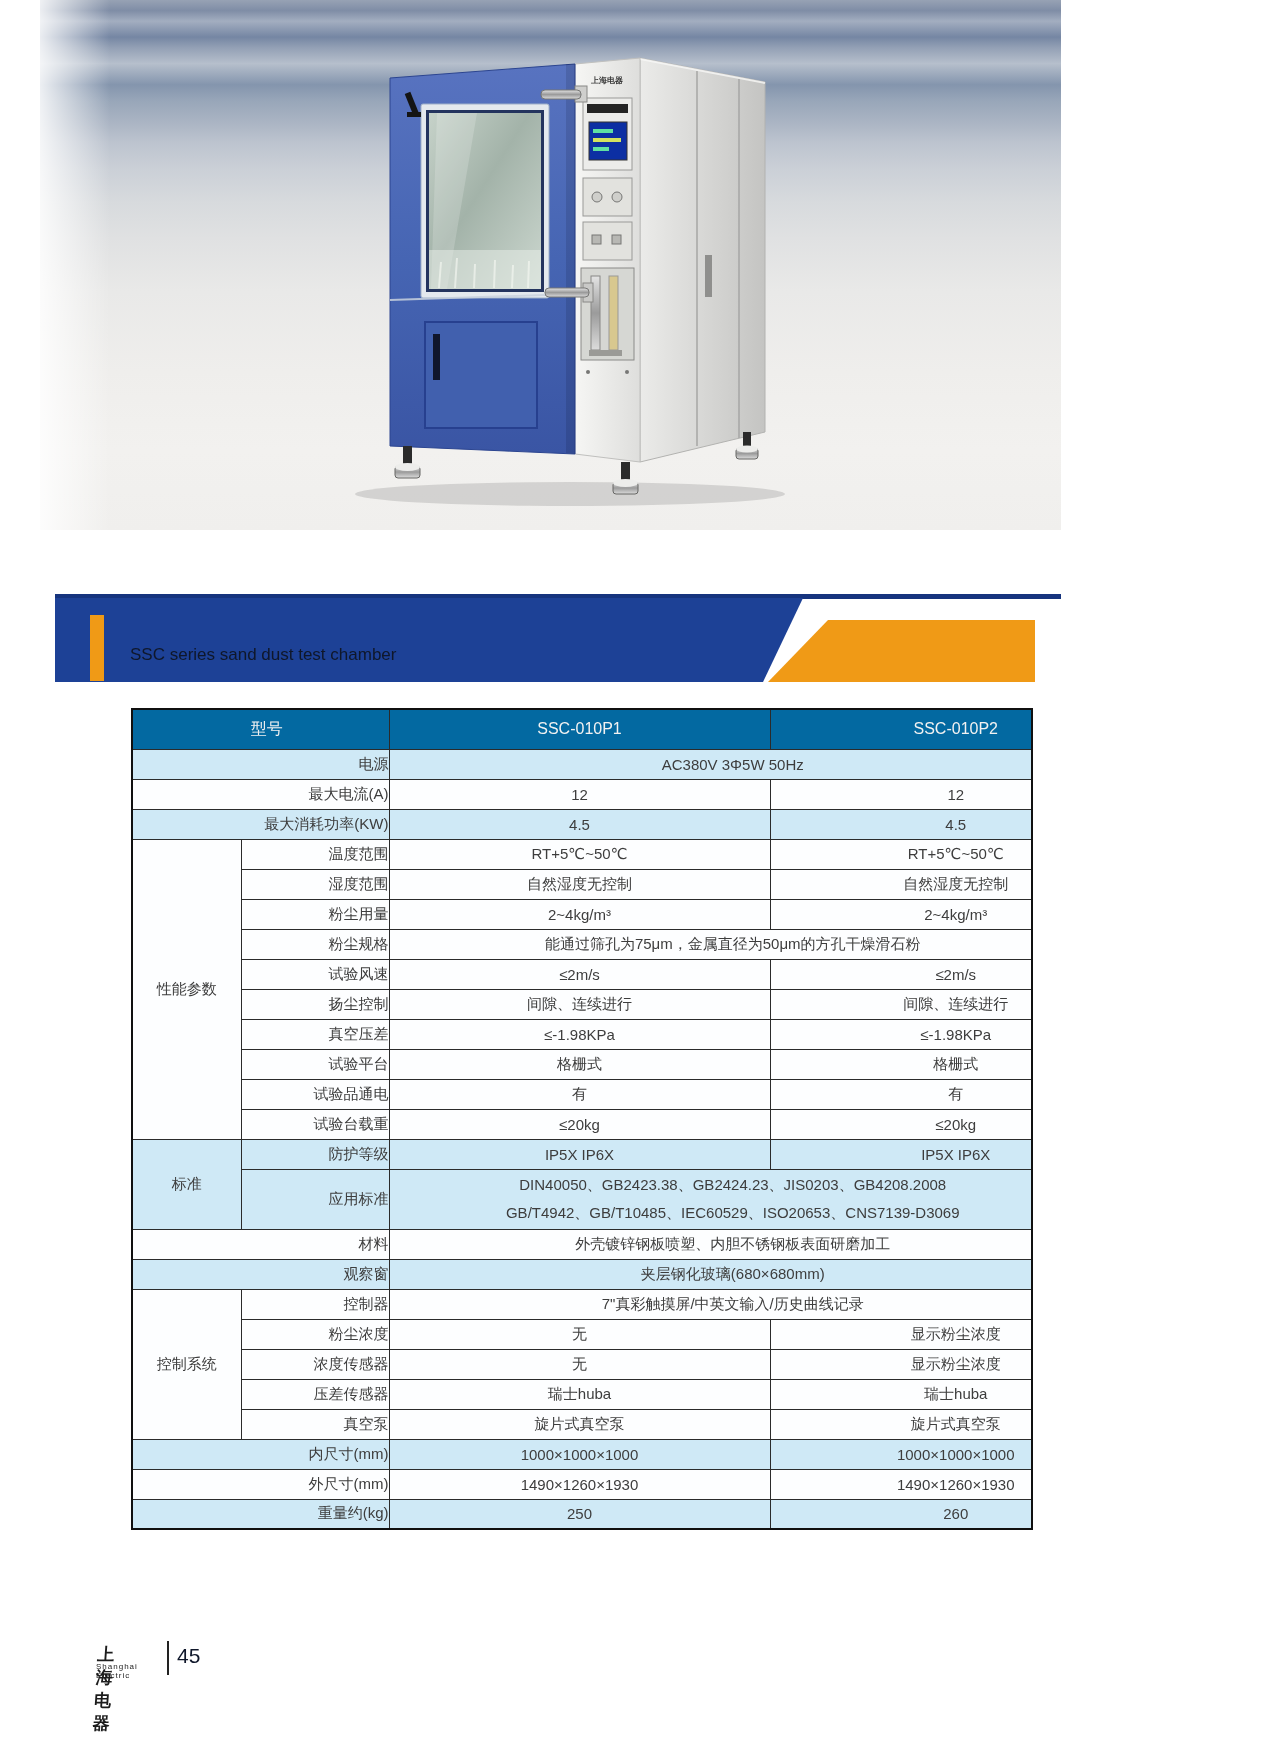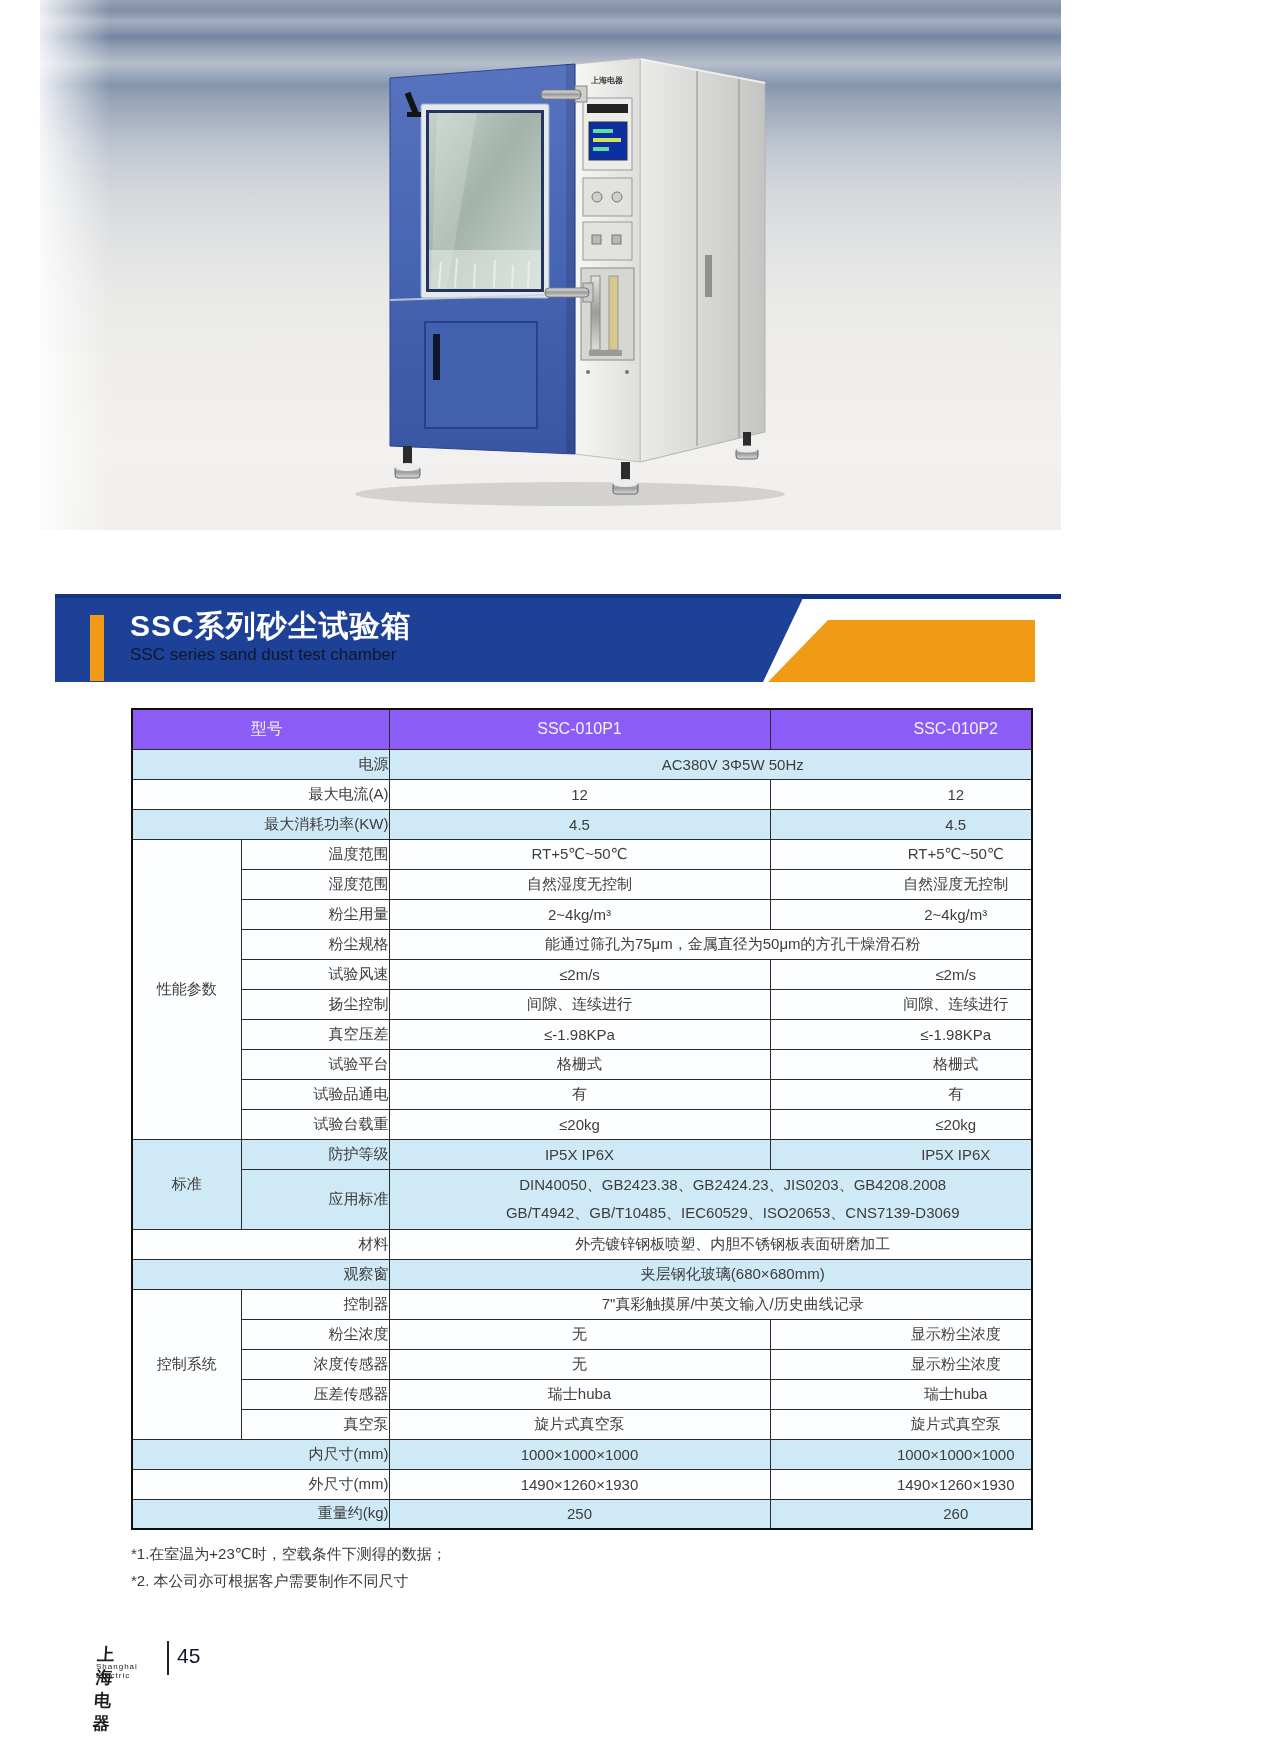--- a/index.html
+++ b/index.html
@@ -25,21 +25,21 @@
   .banner .orangeShape{position:absolute;left:713px;top:26px;width:267px;height:62px;background:#f09a16;
     clip-path:polygon(60px 0,267px 0,267px 62px,0 62px);}
   .banner .accentBar{position:absolute;left:35px;top:21px;width:14px;height:66px;background:#f09a16;}
   .banner .title{position:absolute;left:75px;top:12px;color:#ffffff;font-size:30px;font-weight:bold;letter-spacing:1px;}
   .banner .subtitle{position:absolute;left:75px;top:51px;color:#0f172a;font-size:17px;}
 
   
   .spec{position:absolute;left:131px;top:708px;width:900px;border-collapse:collapse;table-layout:fixed;
     border:2px solid #101010;font-size:15px;color:#3d3d3d;}
   .spec td,.spec th{border:1px solid #2b2b2b;padding:0;overflow:hidden;white-space:nowrap;}
-  .spec th{background:#8b5cf6;color:#f2f2f2;font-weight:normal;font-size:16px;text-align:center;}
+  .spec th{background:#0369a1;color:#f2f2f2;font-weight:normal;font-size:16px;text-align:center;}
   .spec tr{height:30px;}
   .spec tr.hdr{height:40px;}
   .spec tr.tall{height:60px;}
   .lab{text-align:right;padding-left:12px !important;}
   .grp{text-align:center;}
   .c1{text-align:center;}
   .c2{text-align:center;padding-left:110px !important;}
   .cm{text-align:center;padding-left:45px !important;}
   .blue{background:#cfe9f6;}
   .white{background:#fdfeff;}
@@ -160,21 +160,20 @@
         <ellipse cx="402" cy="399" rx="11" ry="3.5" fill="#ededeb"></ellipse>
       </g>
     </svg>
   </div>
 
   <div class="banner">
     <div class="topstrip"></div>
     <div class="blueShape"></div>
     <div class="orangeShape"></div>
     <div class="accentBar"></div>
-    <div class="title">SSC系列砂尘试验箱</div>
     <div class="subtitle">SSC series sand dust test chamber</div>
   </div>
 
   <table class="spec">
     <colgroup>
         <col style="width:109px">
         <col style="width:148px">
         <col style="width:381px">
         <col style="width:262px">
       </colgroup>
@@ -312,24 +311,20 @@
       <td class="c2">1490×1260×1930</td>
     </tr>
     <tr class="blue">
       <td colspan="2" class="lab">重量约(kg)</td>
       <td class="c1">250</td>
       <td class="c2">260</td>
     </tr>
   </tbody>
     </table>
 
-  <div class="notes">
-    <div>*1.在室温为+23℃时，空载条件下测得的数据；</div>
-    <div>*2. 本公司亦可根据客户需要制作不同尺寸</div>
-  </div>
 
   <div class="footer">
     <div class="logo-cn">上海电器</div>
     <div class="logo-en">Shanghai Electric</div>
     <div class="pg-div"></div>
     <div class="pg-num">45</div>
   </div>
 
 </div>
 

